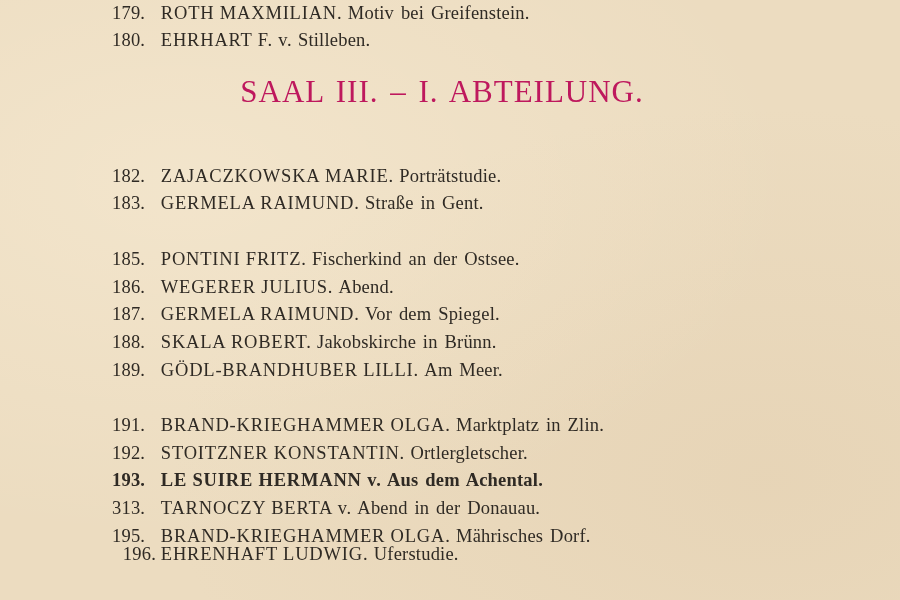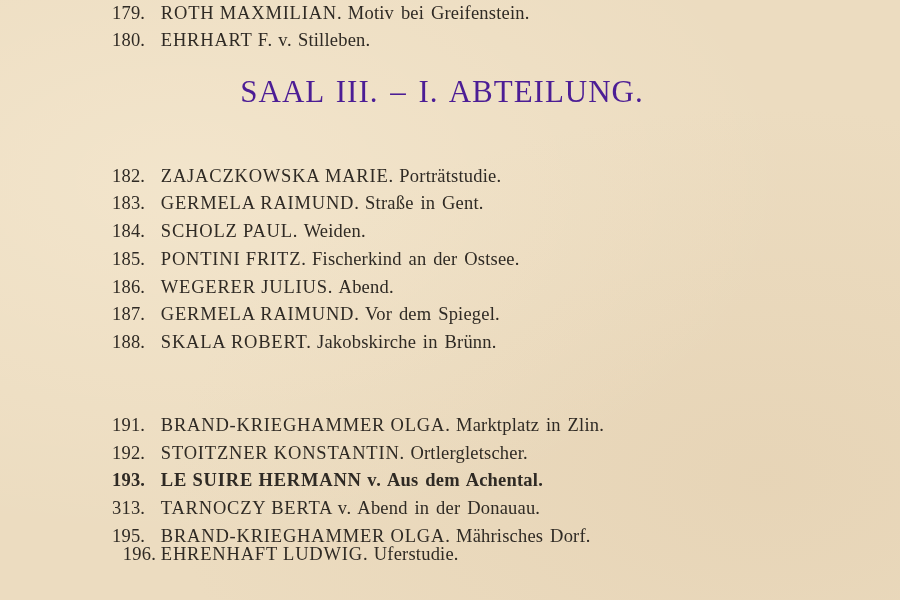--- a/index.html
+++ b/index.html
@@ -45,21 +45,21 @@
     }
     .section-heading {
       position: absolute;
       left: 0;
       width: 884px;
       top: 74px;
       text-align: center;
       font-family: "Liberation Serif", "DejaVu Serif", serif;
       font-size: 31px;
       letter-spacing: 1px;
-      color: #4c1d95;
+      color: #be185d;
       word-spacing: 3px;
     }
   </style>
 </head>
 <body>
 
 <div class="page">
 
   <div class="entry" style="top:0px;">
     <span class="num">179.</span>
@@ -77,44 +77,44 @@
   <div class="entry" style="top:162.7px;">
     <span class="num">182.</span>
     <span class="artist">ZAJACZKOWSKA MARIE. </span>
     <span class="title">Porträtstudie.</span>
   </div>
   <div class="entry" style="top:190.4px;">
     <span class="num">183.</span>
     <span class="artist">GERMELA RAIMUND. </span>
     <span class="title">Straße in Gent.</span>
   </div>
-  <div class="entry" style="top:218.1px;">
-    <span class="num">184.</span>
-    <span class="artist">SCHOLZ PAUL. </span>
-    <span class="title">Weiden.</span>
-  </div>
   <div class="entry" style="top:245.8px;">
     <span class="num">185.</span>
     <span class="artist">PONTINI FRITZ. </span>
     <span class="title">Fischerkind an der Ostsee.</span>
   </div>
   <div class="entry" style="top:273.5px;">
     <span class="num">186.</span>
     <span class="artist">WEGERER JULIUS. </span>
     <span class="title">Abend.</span>
   </div>
   <div class="entry" style="top:301.2px;">
     <span class="num">187.</span>
     <span class="artist">GERMELA RAIMUND. </span>
     <span class="title">Vor dem Spiegel.</span>
   </div>
   <div class="entry" style="top:328.9px;">
     <span class="num">188.</span>
     <span class="artist">SKALA ROBERT. </span>
     <span class="title">Jakobskirche in Brünn.</span>
+  </div>
+  <div class="entry" style="top:356.6px;">
+    <span class="num">189.</span>
+    <span class="artist">GÖDL-BRANDHUBER LILLI. </span>
+    <span class="title">Am Meer.</span>
   </div>
   <div class="entry" style="top:412px;">
     <span class="num">191.</span>
     <span class="artist">BRAND-KRIEGHAMMER OLGA. </span>
     <span class="title">Marktplatz in Zlin.</span>
   </div>
   <div class="entry" style="top:439.7px;">
     <span class="num">192.</span>
     <span class="artist">STOITZNER KONSTANTIN. </span>
     <span class="title">Ortlergletscher.</span>

